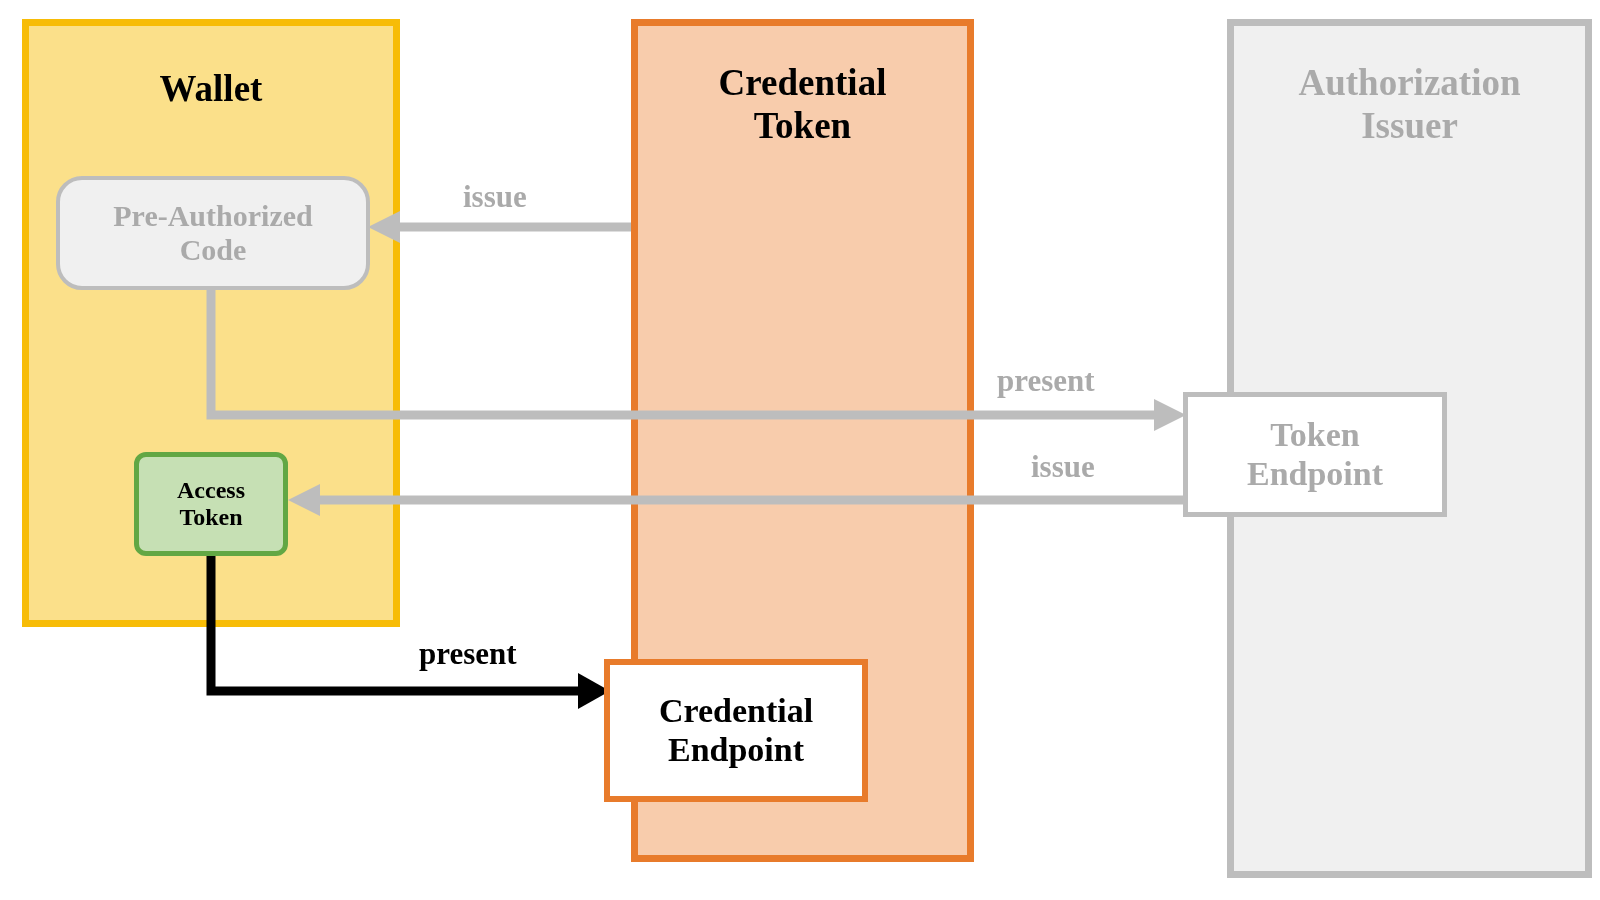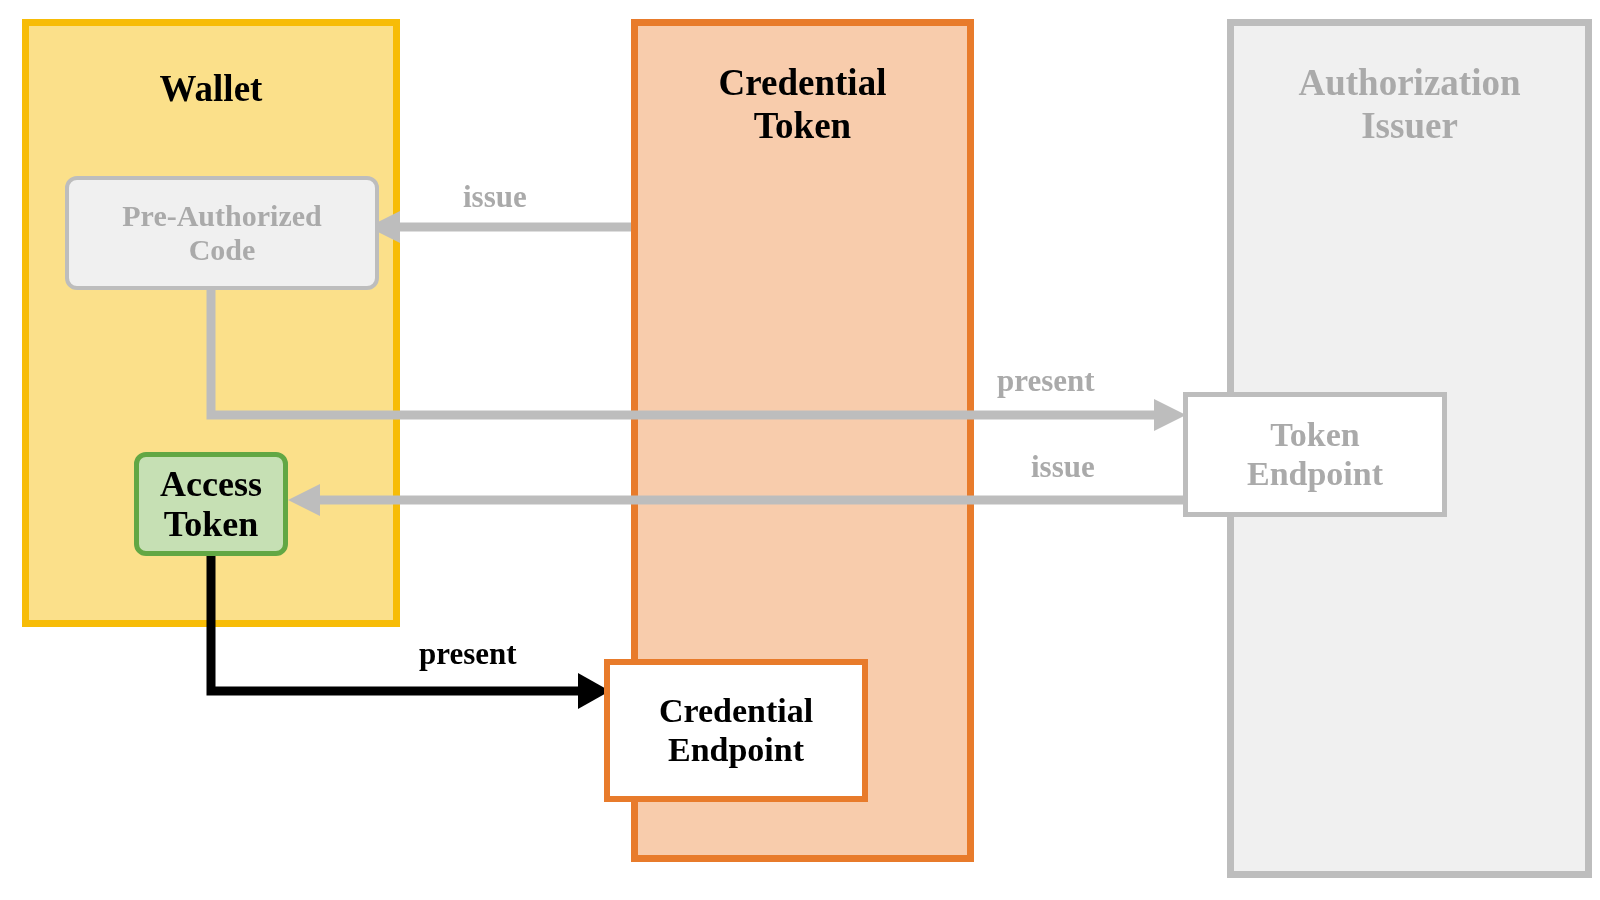--- a/index.html
+++ b/index.html
@@ -74,37 +74,37 @@
     display: flex;
     align-items: center;
     justify-content: center;
     text-align: center;
     font-weight: bold;
     line-height: 1.12;
     border-style: solid;
   }
 
   .node-preauth {
-    left: 65px; top: 176px; width: 314px; height: 114px;
+    left: 56px; top: 176px; width: 314px; height: 114px;
     background: #F0F0F0;
     border-color: #BDBDBD;
     border-width: 4px;
-    border-radius: 12px;
+    border-radius: 26px;
     color: #AAAAAA;
     font-size: 30px;
   }
 
   .node-access-token {
     left: 134px; top: 452px; width: 154px; height: 104px;
     background: #C6E0B4;
     border-color: #62A744;
     border-width: 5px;
     border-radius: 12px;
     color: #000000;
-    font-size: 36px;
+    font-size: 24px;
   }
 
   .node-credential-endpoint {
     left: 604px; top: 659px; width: 264px; height: 143px;
     background: #FFFFFF;
     border-color: #E87B2B;
     border-width: 6px;
     color: #000000;
     font-size: 34px;
   }

